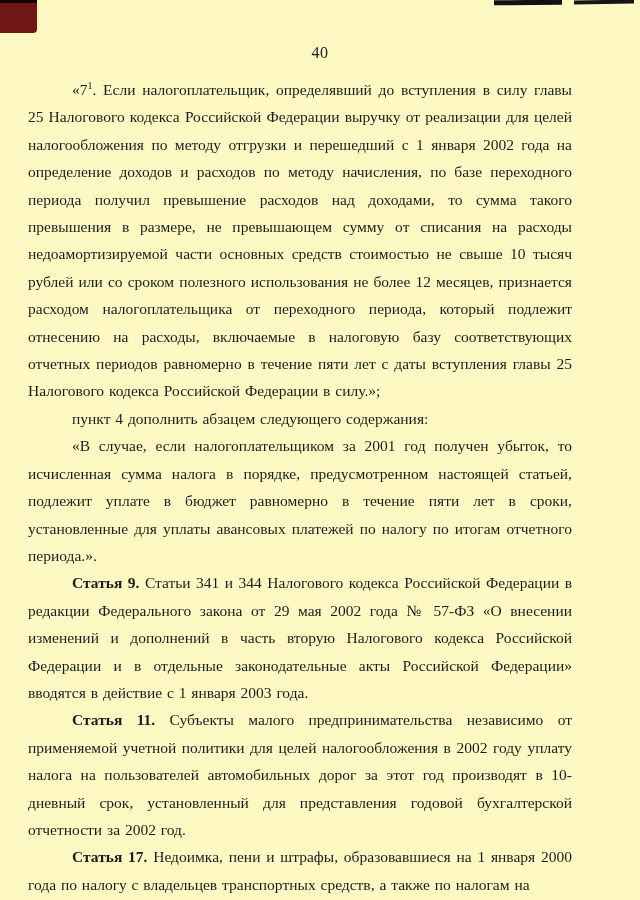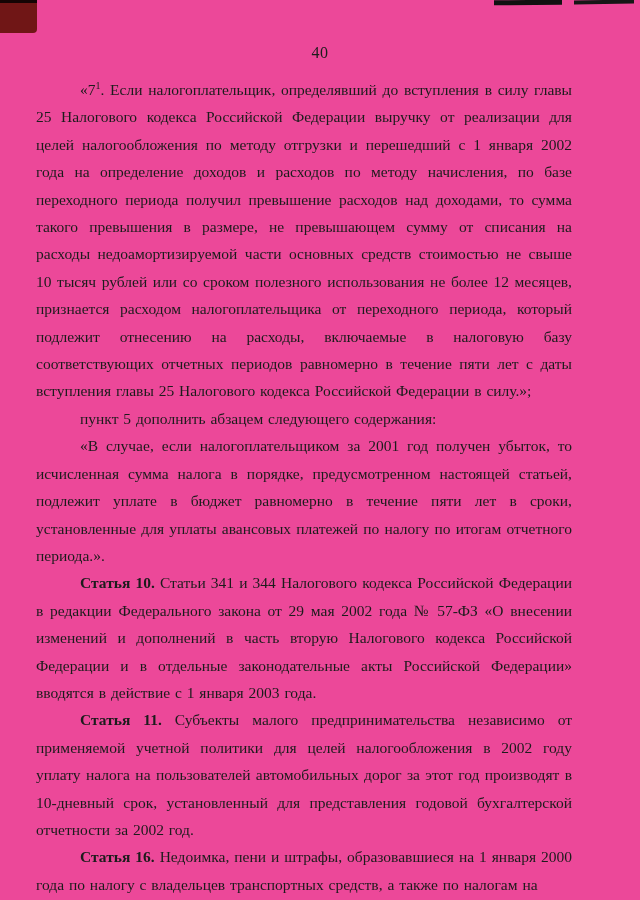--- a/index.html
+++ b/index.html
@@ -4,21 +4,21 @@
 <style>
   html, body {
     margin: 0;
     padding: 0;
     background: #ffffff;
   }
   .page {
     position: relative;
     width: 640px;
     height: 900px;
-    background: #ec4899;
+    background: #fef9c3;
     overflow: hidden;
     font-family: "Liberation Serif", "DejaVu Serif", serif;
     color: #1c1c1c;
   }
   .artifact {
     position: absolute;
     pointer-events: none;
   }
   .artifact-top-left {
     left: 0;
@@ -47,21 +47,21 @@
   }
   .page-number {
     margin: 0;
     padding-top: 44px;
     text-align: center;
     font-size: 16px;
     letter-spacing: 0.5px;
     color: #1c1c1c;
   }
   .content {
-    padding: 14px 68px 0 36px;
+    padding: 14px 68px 0 28px;
   }
   .para {
     margin: 0;
     text-indent: 44px;
     text-align: justify;
     font-size: 15.5px;
     line-height: 27.4px;
     word-spacing: 1px;
   }
   .para .bold {
@@ -77,19 +77,19 @@
 
 <div class="page">
   <div class="artifact artifact-top-left"></div>
   <div class="artifact artifact-top-right-1"></div>
   <div class="artifact artifact-top-right-2"></div>
 
   <div class="page-number">40</div>
 
   <div class="content" id="content">
       <p class="para"><span>«7</span><sup>1</sup><span>. Если налогоплательщик, определявший до вступления в силу главы 25 Налогового кодекса Российской Федерации выручку от реализации для целей налогообложения по методу отгрузки  и перешедший с 1 января 2002 года на определение доходов и расходов по методу начисления, по базе переходного периода получил превышение расходов над доходами, то  сумма такого превышения в размере, не превышающем сумму от списания на расходы недоамортизируемой части основных средств стоимостью не свыше 10 тысяч рублей или со сроком полезного использования не более 12 месяцев, признается  расходом налогоплательщика от переходного периода, который  подлежит отнесению на расходы, включаемые в налоговую базу соответствующих отчетных периодов равномерно в течение пяти лет с даты вступления главы 25 Налогового кодекса Российской Федерации в силу.»;</span></p>
-      <p class="para"><span>пункт 5 дополнить абзацем следующего содержания:</span></p>
+      <p class="para"><span>пункт 4 дополнить абзацем следующего содержания:</span></p>
       <p class="para"><span>«В случае, если налогоплательщиком за 2001 год получен убыток, то исчисленная сумма налога в порядке, предусмотренном настоящей статьей, подлежит уплате в бюджет равномерно в течение пяти лет в сроки, установленные для уплаты авансовых платежей по налогу по итогам отчетного периода.».</span></p>
-      <p class="para"><span class="bold">Статья 10.</span><span> Статьи 341 и 344 Налогового кодекса Российской Федерации в редакции Федерального закона от 29 мая 2002 года № 57-ФЗ «О внесении изменений и дополнений в часть вторую Налогового кодекса Российской Федерации и в отдельные законодательные акты Российской Федерации» вводятся в действие с 1 января 2003 года.</span></p>
+      <p class="para"><span class="bold">Статья 9.</span><span> Статьи 341 и 344 Налогового кодекса Российской Федерации в редакции Федерального закона от 29 мая 2002 года № 57-ФЗ «О внесении изменений и дополнений в часть вторую Налогового кодекса Российской Федерации и в отдельные законодательные акты Российской Федерации» вводятся в действие с 1 января 2003 года.</span></p>
       <p class="para"><span class="bold">Статья 11.</span><span> Субъекты малого предпринимательства независимо от применяемой учетной политики для целей налогообложения в 2002 году уплату налога на пользователей автомобильных дорог за этот год производят в 10-дневный срок, установленный для представления годовой бухгалтерской отчетности за 2002 год.</span></p>
-      <p class="para"><span class="bold">Статья 16.</span><span> Недоимка, пени и штрафы, образовавшиеся на 1 января 2000 года по налогу с владельцев транспортных средств, а также по налогам на</span></p>
+      <p class="para"><span class="bold">Статья 17.</span><span> Недоимка, пени и штрафы, образовавшиеся на 1 января 2000 года по налогу с владельцев транспортных средств, а также по налогам на</span></p>
     </div>
 </div>
 
 </body></html>

